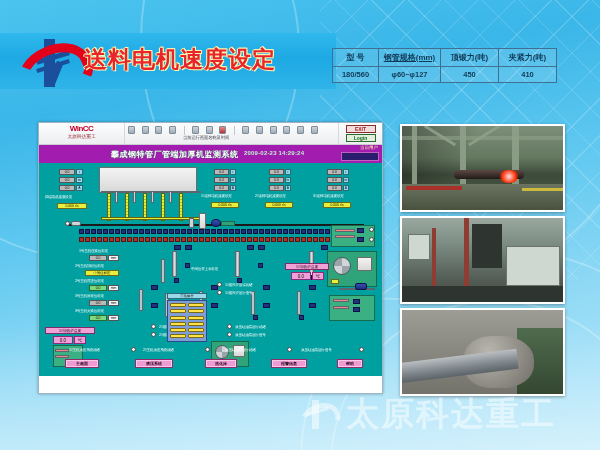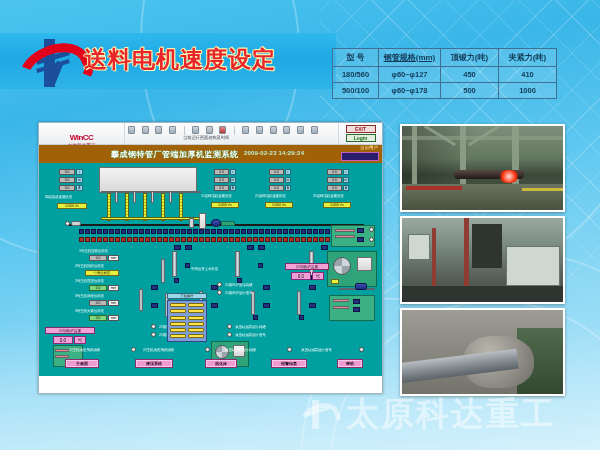--- a/index.html
+++ b/index.html
@@ -42,38 +42,38 @@
   .spec td{border:1px solid #3f6f93;font-size:7.5px;color:#123a57;font-weight:bold;
     text-align:center;padding:3px 4px;background:rgba(255,255,255,.12);}
   .spec tr:first-child td{font-size:8px;}
   .spec .c1{width:46px;} .spec .c2{width:62px;text-decoration:underline;} .spec .c3{width:58px;} .spec .c4{width:58px;}
 
   
   .hmi{position:absolute;left:38px;top:122px;width:345px;height:272px;
        background:#fff;border:1px solid #9cb6c6;box-shadow:0 0 3px rgba(0,0,0,.3);}
   .hmi-top{height:22px;background:linear-gradient(to bottom,#fdfdfd,#eceef0);
            border-bottom:1px solid #c9ced3;position:relative;display:flex;}
-  .wincc{width:86px;border-right:1px solid #d4d9de;text-align:center;padding-top:10px;}
+  .wincc{width:86px;border-right:1px solid #d4d9de;text-align:center;padding-top:1px;}
   .wincc .w1{font-size:8px;font-weight:bold;color:#c4002c;letter-spacing:-.5px;}
   .wincc .w2{font-size:5px;color:#9b2b33;letter-spacing:-.3px;}
   .tbar{flex:1;position:relative;padding:3px 2px 0 3px;}
   .tbar .ic{display:inline-block;width:7px;height:8px;margin-right:2.2px;
     background:linear-gradient(to bottom,#cdd5dc,#9facb8);border:.5px solid #7d8d99;
     border-radius:1px;vertical-align:top;}
   .tbar .sep{display:inline-block;width:1px;height:9px;background:#c0c8cf;margin:0 3px 0 1px;
     vertical-align:top;}
   .tbar .red{background:linear-gradient(to bottom,#e98a8a,#b83232);}
   .tbar .cap{position:absolute;left:58px;top:12px;font-size:4.4px;color:#445;letter-spacing:-.2px;}
   .hmi-btncol{width:44px;border-left:1px solid #d4d9de;display:flex;flex-direction:column;
     align-items:center;justify-content:center;gap:1px;}
   .minibtn{width:30px;height:8px;border:1px solid #8a2b2b;background:#f3dede;
     font-size:5px;line-height:7px;text-align:center;color:#9a1b1b;font-weight:bold;}
   .minibtn.g{border-color:#2b6a2b;color:#1a6a1a;background:#e1f0dd;}
 
-  .hmi-band{height:18px;background:#a16207;position:relative;}
+  .hmi-band{height:18px;background:#a21caf;position:relative;}
   .hmi-band .t{position:absolute;left:72px;top:4px;font-size:8px;font-weight:bold;color:#fff;
     letter-spacing:.5px;text-shadow:0 0 1px #083;}
   .hmi-band .ts{position:absolute;left:205px;top:5px;font-size:6px;color:#bff0d0;font-weight:bold;
     letter-spacing:.2px;}
   .hmi-band .ulabel{position:absolute;right:4px;top:0px;font-size:4.5px;color:#ffe9a0;}
   .hmi-band .ubox{position:absolute;right:3px;top:7px;width:38px;height:9px;background:#2b1d6e;
     border:1px solid #c060c0;}
 
   .hmi-body{position:relative;height:213px;background:#00a0a0;overflow:hidden;}
 
@@ -192,26 +192,20 @@
     <td class="c2">钢管规格(mm)</td>
     <td class="c3">顶锻力(吨)</td>
     <td class="c4">夹紧力(吨)</td>
   </tr>
   <tr>
     <td>180/560</td>
     <td>φ60~φ127</td>
     <td>450</td>
     <td>410</td>
   </tr>
-  <tr>
-    <td>500/100</td>
-    <td>φ60~φ178</td>
-    <td>500</td>
-    <td>1000</td>
-  </tr>
 </tbody>
   </table>
 
 <div class="hmi">
 
   <div class="hmi-top">
     <div class="wincc">
       <div class="w1">WinCC</div>
       <div class="w2">太原科达重工</div>
     </div>

